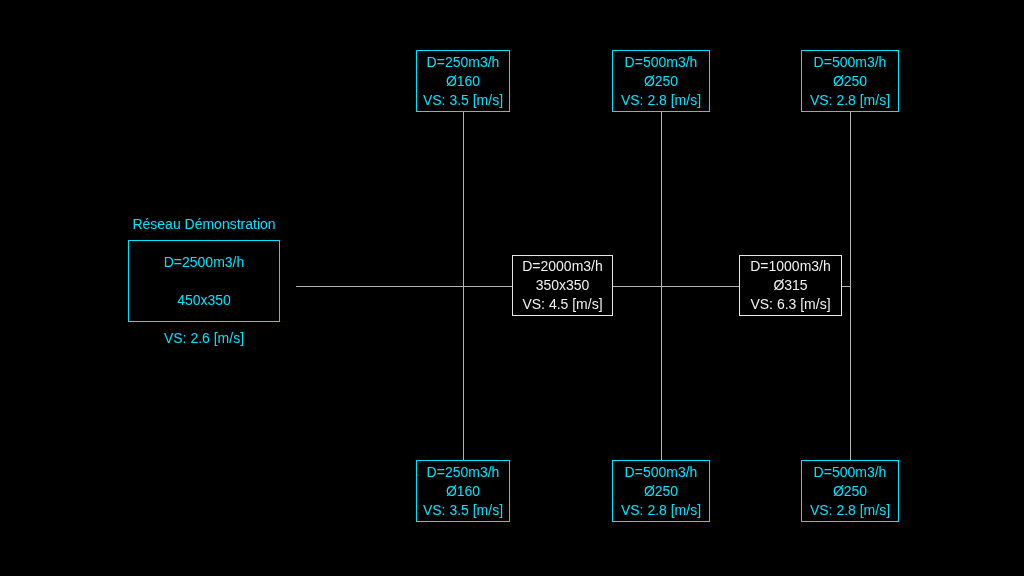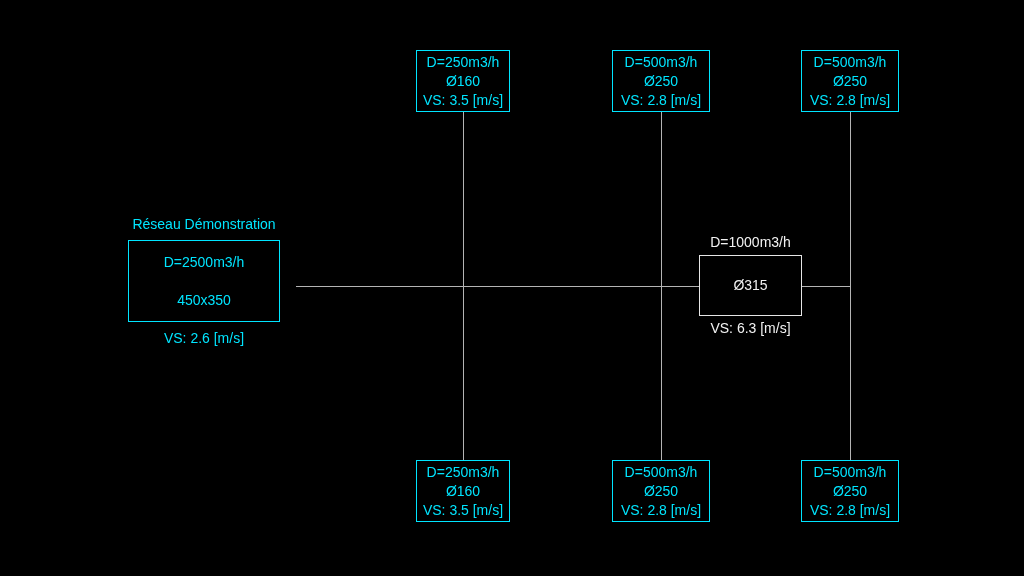--- a/index.html
+++ b/index.html
@@ -33,21 +33,21 @@
 
   
   #h-main { left: 296px; top: 286px; width: 554px; height: 1px; }
   #v-left   { left: 463px; top: 112px; width: 1px; height: 348px; }
   #v-center { left: 661px; top: 112px; width: 1px; height: 348px; }
   #v-right  { left: 850px; top: 112px; width: 1px; height: 348px; }
 
   
   #root        { left: 128px; top: 240px; width: 152px; height: 82px; gap: 19px; }
   #mid-left    { left: 512px; top: 255px; width: 101px; height: 61px; }
-  #mid-right   { left: 699px; top: 255px; width: 103px; height: 61px; gap: 24px; }
+  #mid-right   { left: 739px; top: 255px; width: 103px; height: 61px; }
   #top-left    { left: 416px; top: 50px;  width: 94px;  height: 62px; }
   #top-center  { left: 612px; top: 50px;  width: 98px;  height: 62px; }
   #top-right   { left: 801px; top: 50px;  width: 98px;  height: 62px; }
   #bot-left    { left: 416px; top: 460px; width: 94px;  height: 62px; }
   #bot-center  { left: 612px; top: 460px; width: 98px;  height: 62px; }
   #bot-right   { left: 801px; top: 460px; width: 98px;  height: 62px; }
 </style>
 </head>
 <body>
 
@@ -58,20 +58,25 @@
   <div class="line" id="v-center"></div>
   <div class="line" id="v-right"></div>
 
   <div class="node cyan" id="root">
     <div>Réseau Démonstration</div>
     <div>D=2500m3/h</div>
     <div>450x350</div>
     <div>VS: 2.6 [m/s]</div>
   </div>
 
+  <div class="node white" id="mid-left">
+    <div>D=2000m3/h</div>
+    <div>350x350</div>
+    <div>VS: 4.5 [m/s]</div>
+  </div>
 
   <div class="node white" id="mid-right">
     <div>D=1000m3/h</div>
     <div>Ø315</div>
     <div>VS: 6.3 [m/s]</div>
   </div>
 
   <div class="node cyan" id="top-left">
     <div>D=250m3/h</div>
     <div>Ø160</div>

